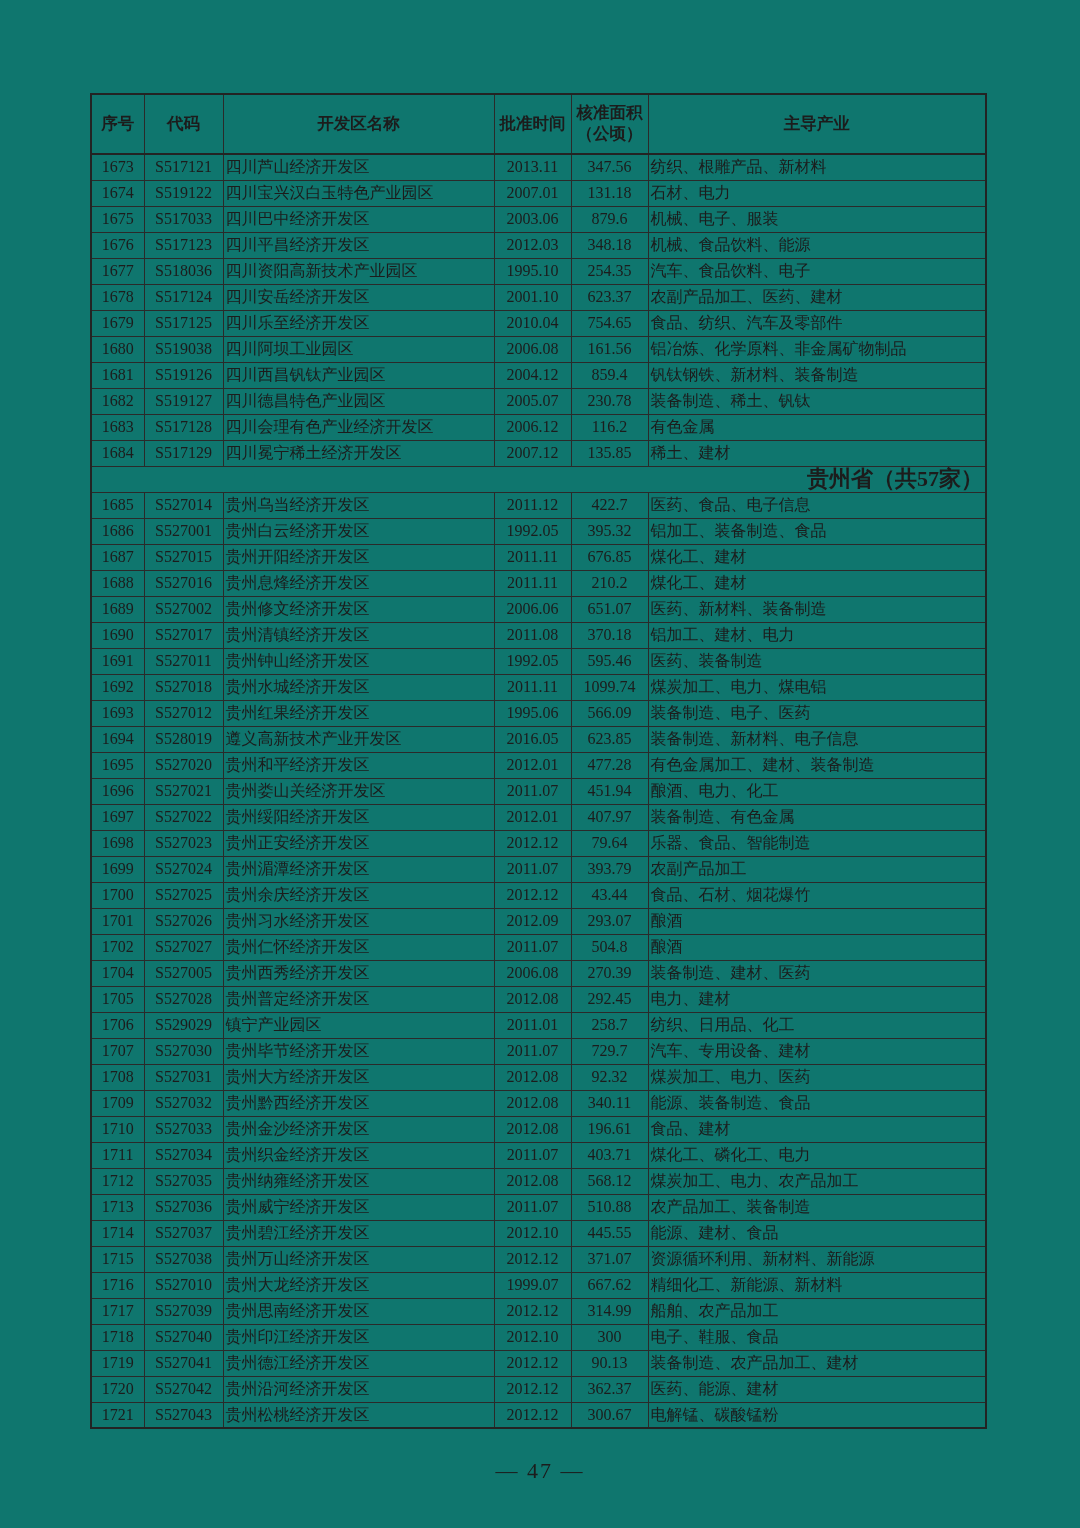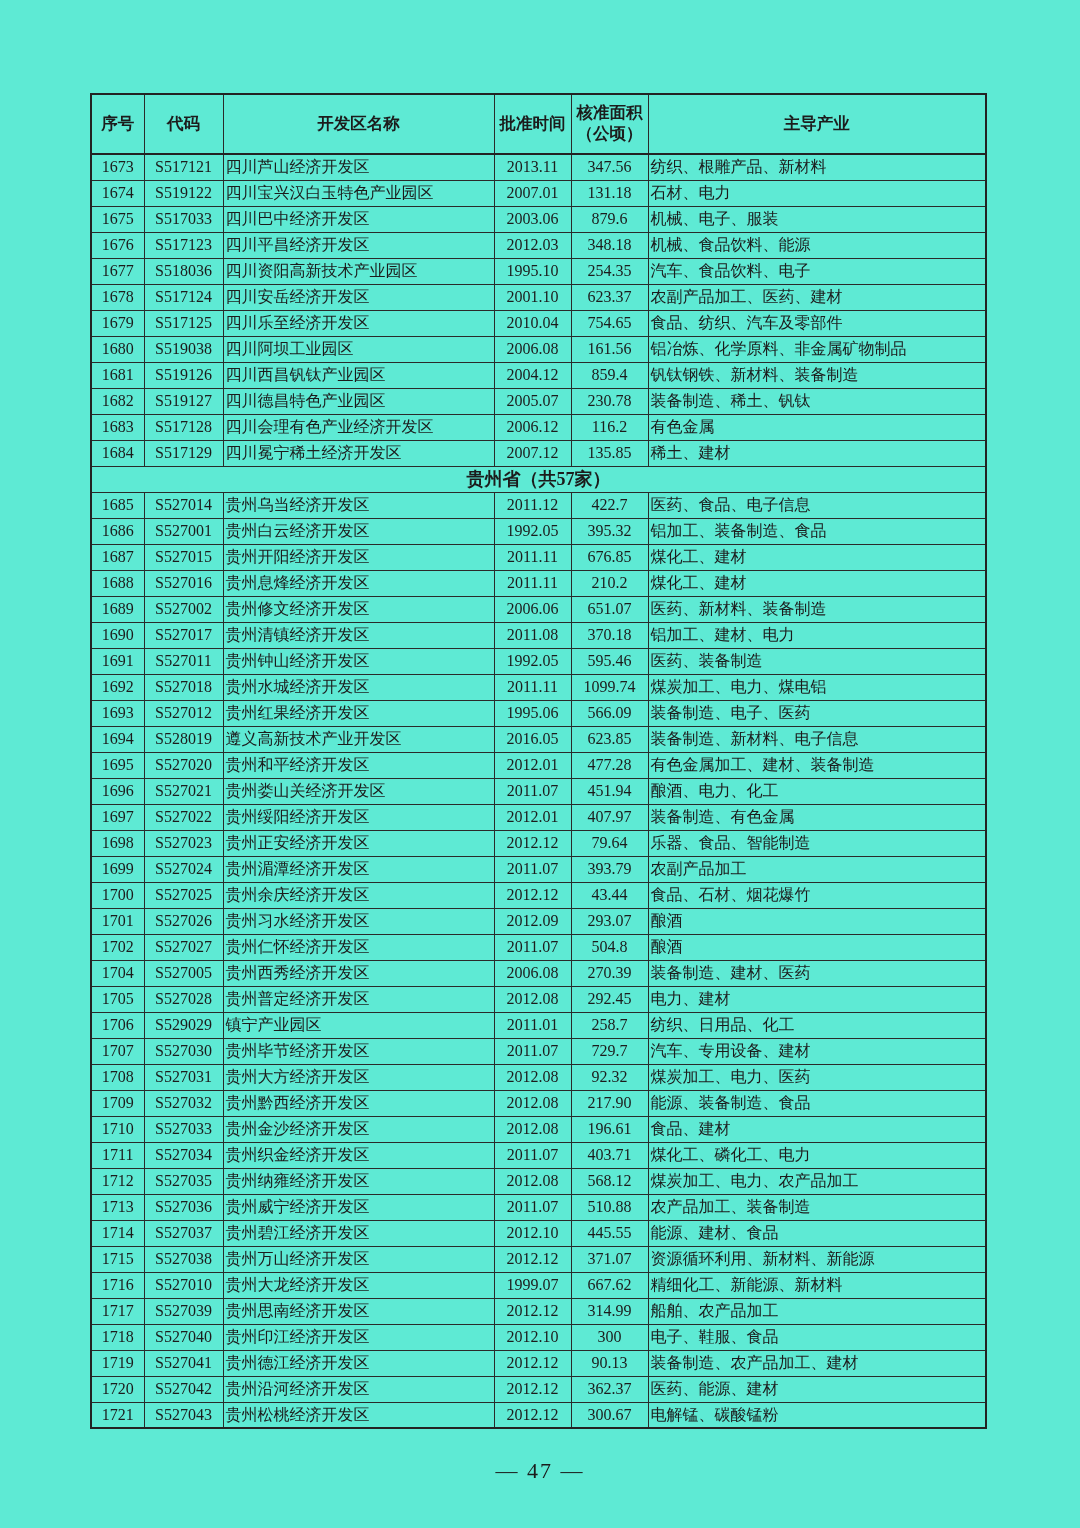--- a/index.html
+++ b/index.html
@@ -5,21 +5,21 @@
   * { margin: 0; padding: 0; box-sizing: border-box; }
   html, body { background: #ffffff; }
   body {
     width: 1080px; height: 1528px;
     position: relative;
     font-family: "Liberation Serif", "DejaVu Serif", serif;
     color: #1c1c1c;
   }
   .page {
     position: absolute; inset: 0;
-    background: #5eead4;
+    background: #0f766e;
   }
   table.dev-table {
     position: absolute;
     left: 90px; top: 93px;
     width: 895px;
     border-collapse: collapse;
     table-layout: fixed;
     border: 2px solid #232323;
     font-size: 16px;
     color: #1c1c1c;
@@ -40,23 +40,23 @@
   }
   table.dev-table tbody td {
     height: 26px;
     line-height: 24px;
     padding: 0 2px;
   }
   td.c0, td.c1, td.c3, td.c4 { text-align: center; }
   td.c2, td.c5 { text-align: left; padding-left: 5px; }
   td.section {
     font-weight: bold;
-    text-align: center;
+    text-align: right;
     padding-left: 6px;
-    font-size: 18px;
+    font-size: 22px;
   }
   .footer {
     position: absolute;
     left: 0; right: 0;
     top: 1458px;
     text-align: center;
     font-size: 22px;
     color: #1c1c1c;
     letter-spacing: 2px;
   }
@@ -380,21 +380,21 @@
           <td class="c2">贵州大方经济开发区</td>
           <td class="c3">2012.08</td>
           <td class="c4">92.32</td>
           <td class="c5">煤炭加工、电力、医药</td>
         </tr>
         <tr>
           <td class="c0">1709</td>
           <td class="c1">S527032</td>
           <td class="c2">贵州黔西经济开发区</td>
           <td class="c3">2012.08</td>
-          <td class="c4">217.90</td>
+          <td class="c4">340.11</td>
           <td class="c5">能源、装备制造、食品</td>
         </tr>
         <tr>
           <td class="c0">1710</td>
           <td class="c1">S527033</td>
           <td class="c2">贵州金沙经济开发区</td>
           <td class="c3">2012.08</td>
           <td class="c4">196.61</td>
           <td class="c5">食品、建材</td>
         </tr>

